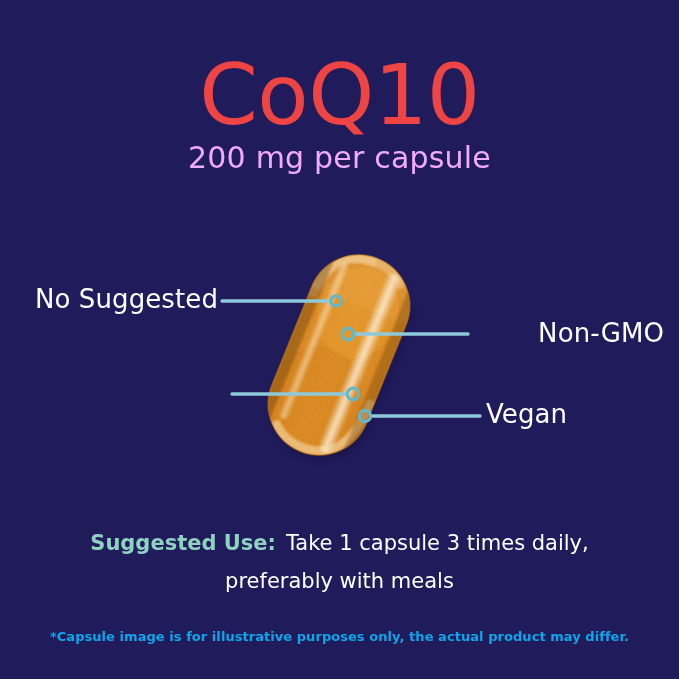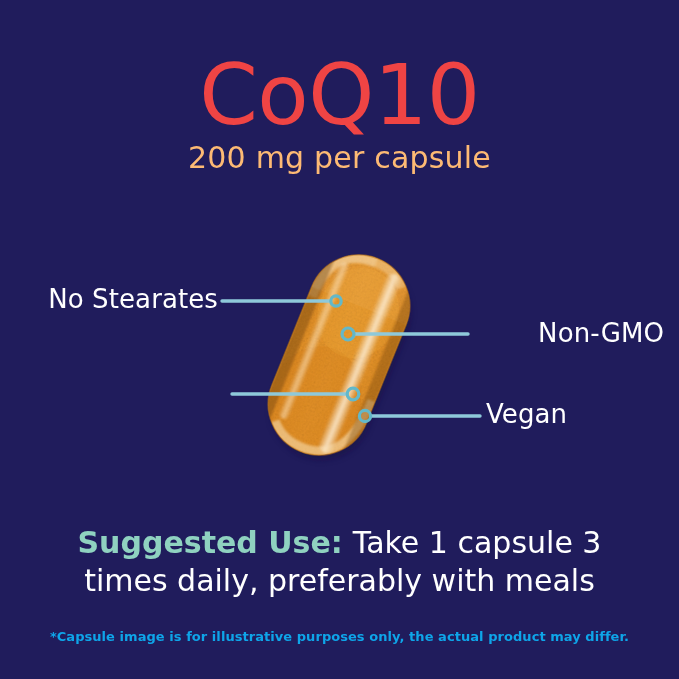--- a/index.html
+++ b/index.html
@@ -46,21 +46,21 @@
     font-family: "DejaVu Sans", sans-serif;
   }
   #product-dose {
     position: absolute;
     top: 139px;
     left: 0;
     width: 679px;
     font-size: 30px;
     line-height: 38px;
     font-weight: 400;
-    color: #fdba74;
+    color: #f0abfc;
     letter-spacing: 0.2px;
     font-family: "DejaVu Sans", sans-serif;
   }
 
   
   #capsule-figure {
     position: absolute;
     left: 0;
     top: 0;
     width: 679px;
@@ -95,21 +95,21 @@
   #label-non-gmo      { left: 474px; top: 318px; width: 190px; text-align: right; }
   #label-vegan        { left: 486px; top: 399px; width: 160px; }
 
   
   #suggested-use {
     position: absolute;
     left: 38px;
     top: 524px;
     width: 603px;
     text-align: center;
-    font-size: 30px;
+    font-size: 21px;
     line-height: 38px;
     color: #ffffff;
     font-family: "DejaVu Sans", sans-serif;
   }
   #suggested-use-heading {
     color: #8fd2c0;
     font-weight: 700;
   }
   #suggested-use-text {
     color: #ffffff;
@@ -242,21 +242,21 @@
       </g>
       <g fill="none" stroke="#63b8c9" stroke-width="3.2">
         <circle cx="336" cy="301" r="5.2"></circle>
         <circle cx="348" cy="334" r="6.0"></circle>
         <circle cx="353" cy="394" r="5.8"></circle>
         <circle cx="365" cy="416" r="5.6"></circle>
       </g>
     </svg>
   </div>
 
-  <div id="label-no-stearates" class="feature-label left">No Stearates</div>
+  <div id="label-no-stearates" class="feature-label left">No Suggested</div>
 
   <div id="label-non-gmo" class="feature-label right">Non-GMO</div>
 
 
   <div id="label-vegan" class="feature-label right">Vegan</div>
 
   <div id="suggested-use">
     <span id="suggested-use-heading">Suggested Use:</span><span style="display:inline-block;width:10px"></span><span id="suggested-use-text">Take 1 capsule 3 times daily, preferably with meals</span>
   </div>
 

